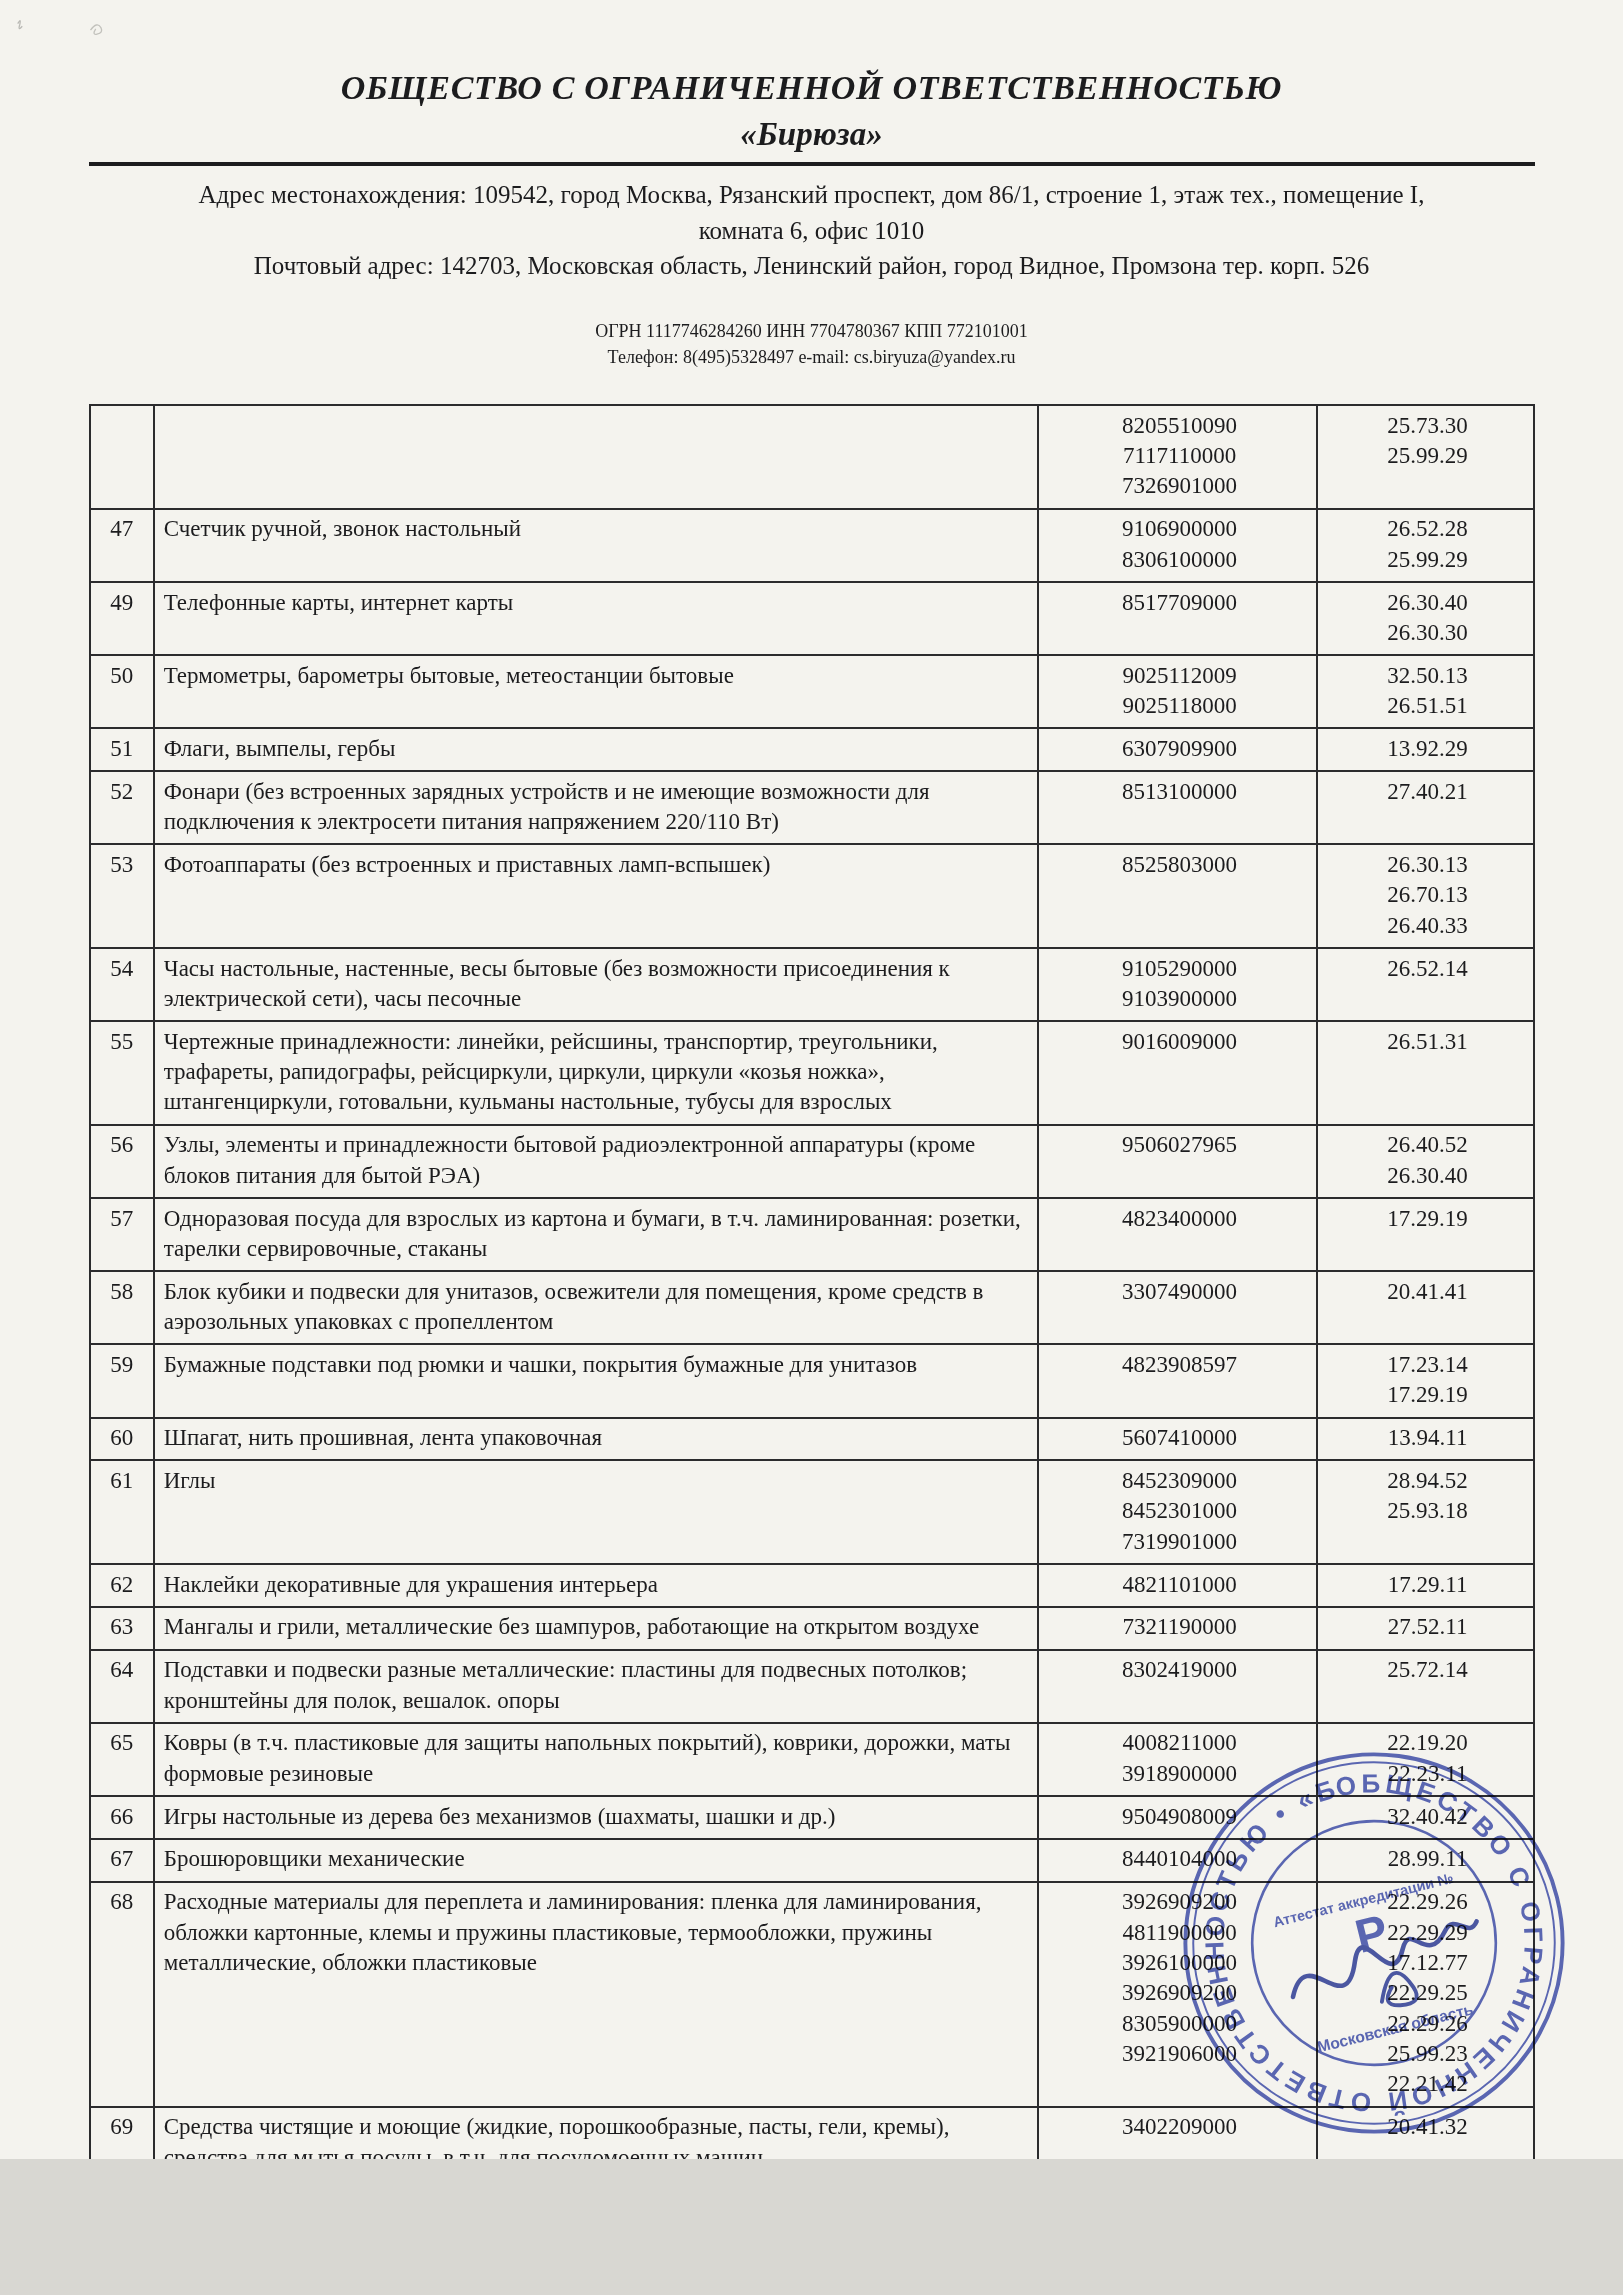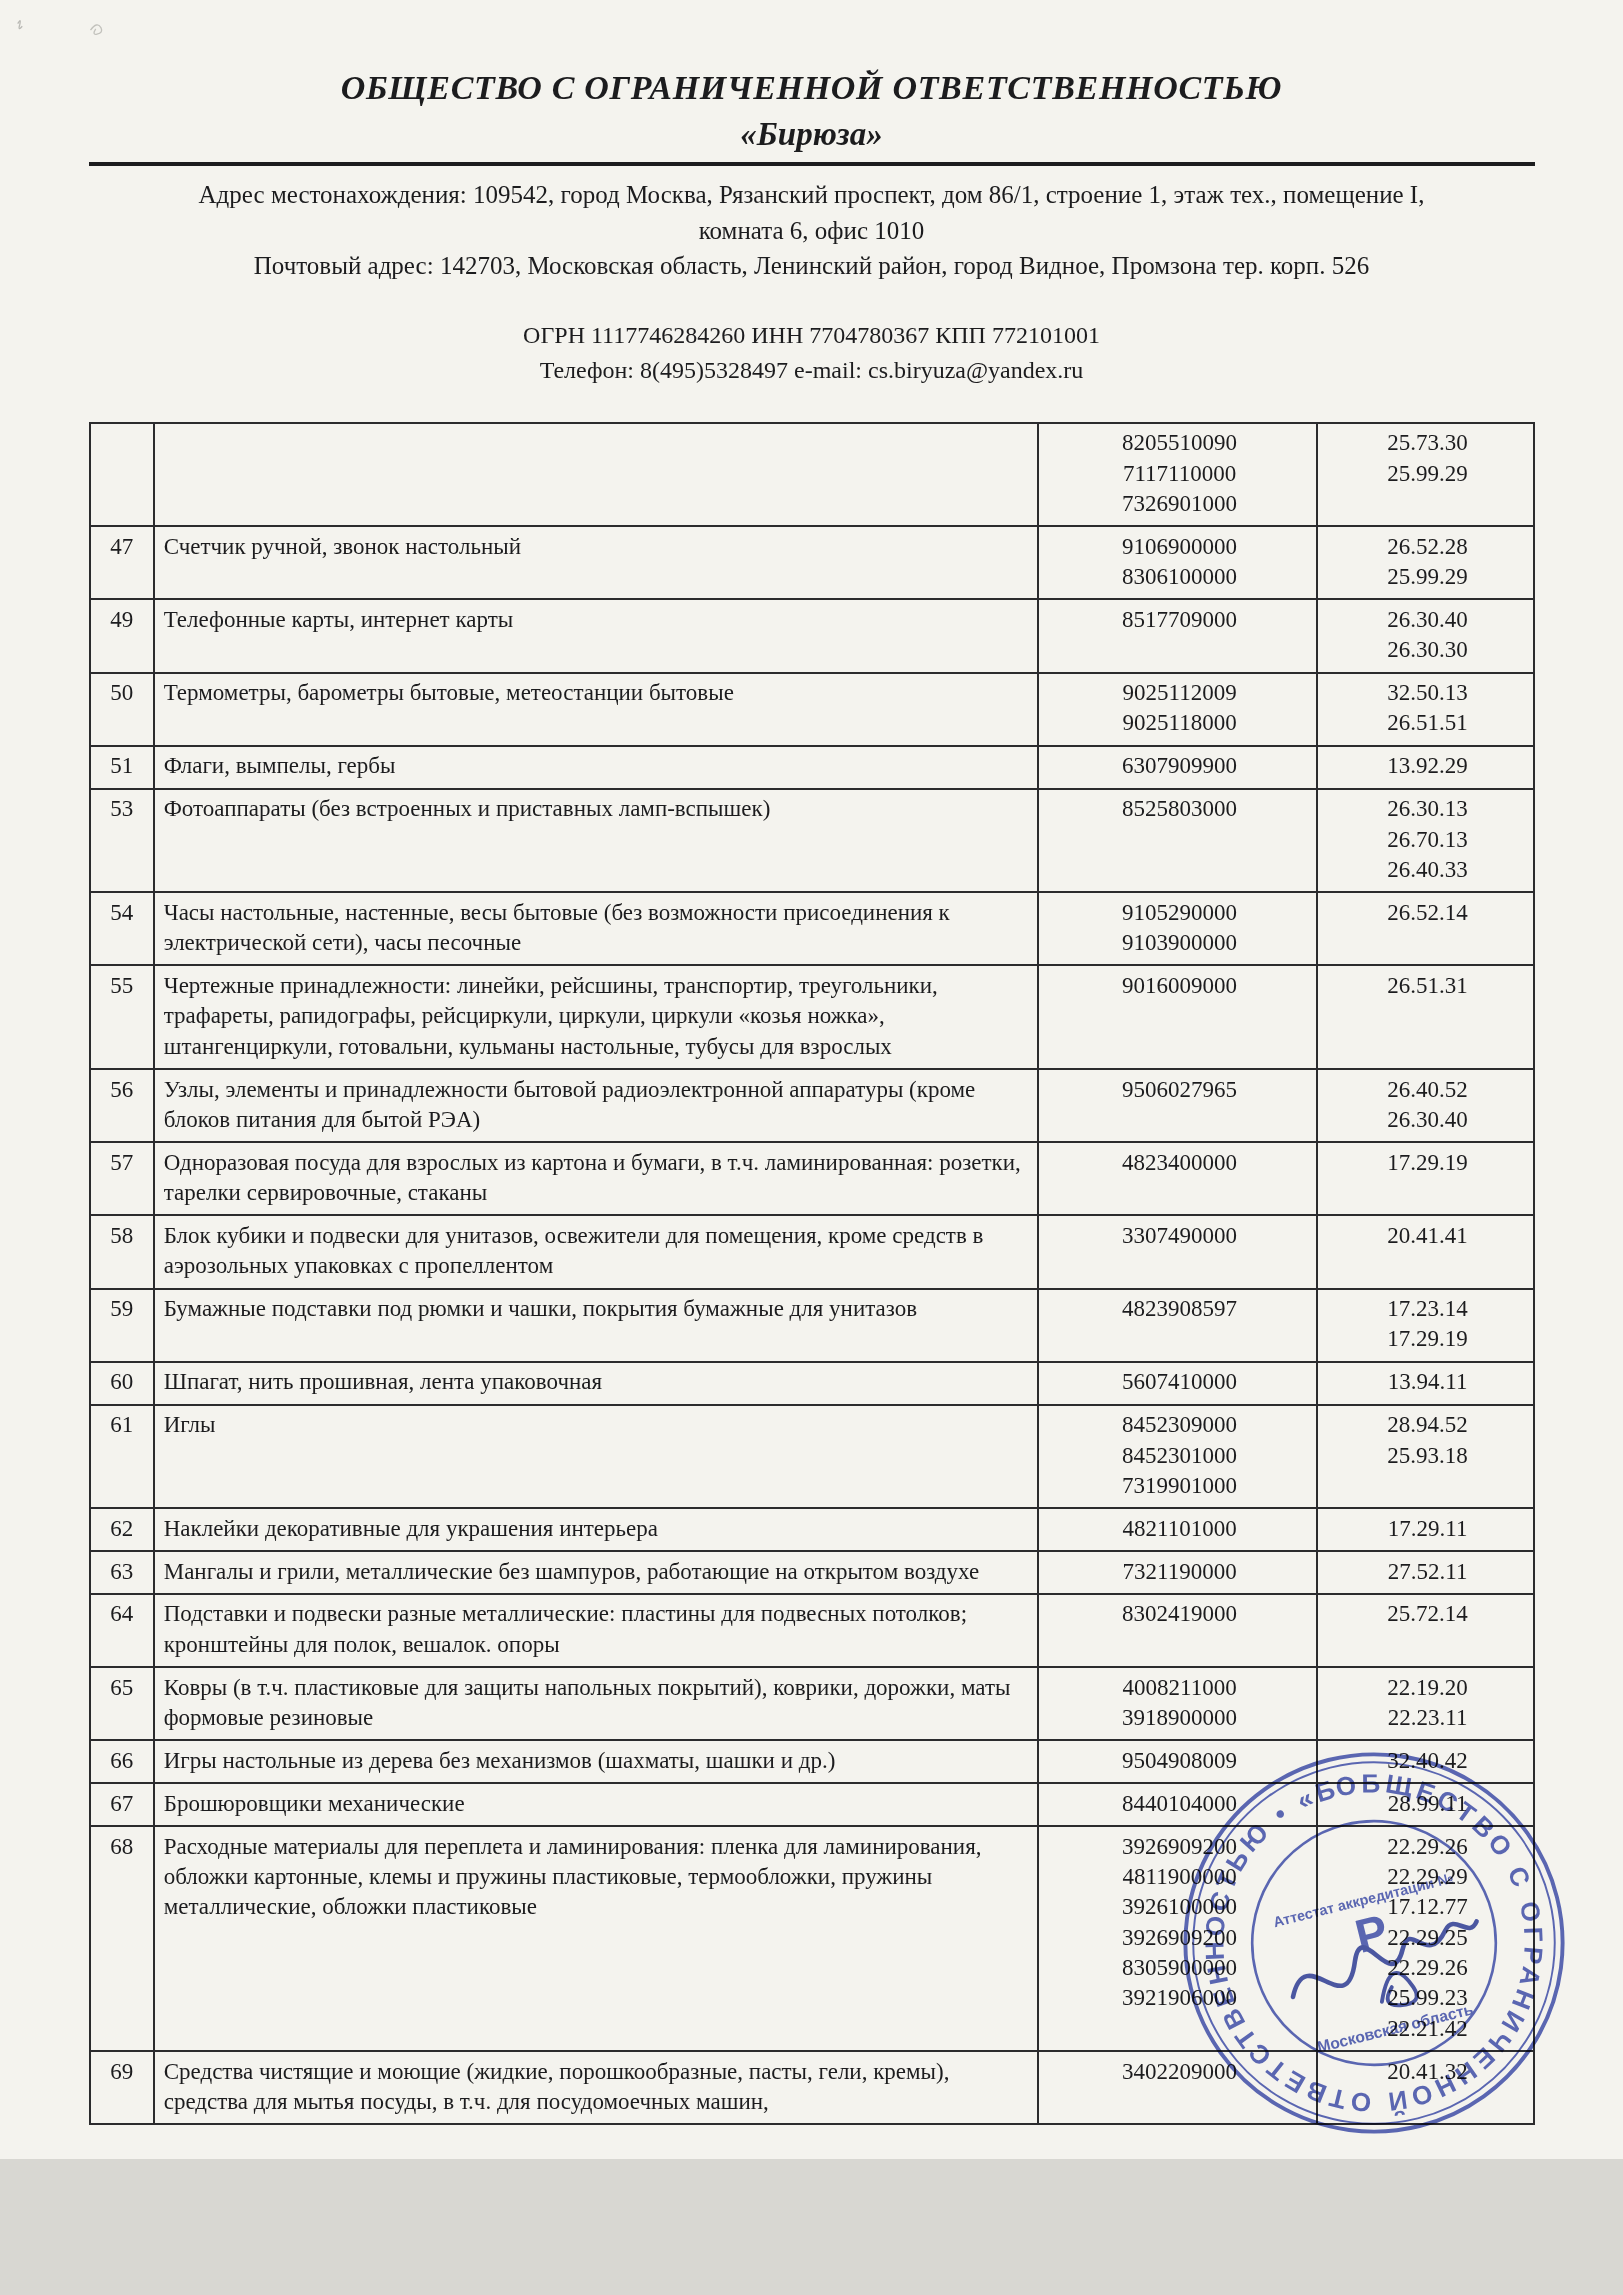--- a/index.html
+++ b/index.html
@@ -25,21 +25,21 @@
     margin-top: 9.2px;
   }
   .header-rule {
     width: 1446px; height: 3.3px; background: #1c1c1e;
     margin: 9.2px auto 11.8px auto; border: none;
   }
   .addr {
     font-size: 25px; line-height: 1.42;
     width: 1295px; margin: 0 auto;
   }
-  .reg-block { margin-top: 34px; font-size: 24px; line-height: 1.45; }
+  .reg-block { margin-top: 34px; font-size: 18px; line-height: 1.45; }
   .products { 
     width: 1444px;
     margin: 34px auto 0 auto;
     border-collapse: collapse;
     table-layout: fixed;
     font-size: 23px;
     line-height: 1.32;
   }
   .products td {
     border: 2px solid #2b2b2d;
@@ -154,20 +154,30 @@
       <td class="cell-num">51</td>
       <td class="cell-desc">Флаги, вымпелы, гербы</td>
       <td class="cell-code">
             <div class="code-line">6307909900</div>
           </td>
       <td class="cell-okpd">
             <div class="okpd-line">13.92.29</div>
           </td>
     </tr>
 
+    <tr>
+      <td class="cell-num">52</td>
+      <td class="cell-desc">Фонари (без встроенных зарядных устройств и не имеющие возможности для подключения к электросети питания напряжением 220/110 Вт)</td>
+      <td class="cell-code">
+            <div class="code-line">8513100000</div>
+          </td>
+      <td class="cell-okpd">
+            <div class="okpd-line">27.40.21</div>
+          </td>
+    </tr>
 
     <tr>
       <td class="cell-num">53</td>
       <td class="cell-desc">Фотоаппараты (без встроенных и приставных ламп-вспышек)</td>
       <td class="cell-code">
             <div class="code-line">8525803000</div>
           </td>
       <td class="cell-okpd">
             <div class="okpd-line">26.30.13</div>
             <div class="okpd-line">26.70.13</div>

